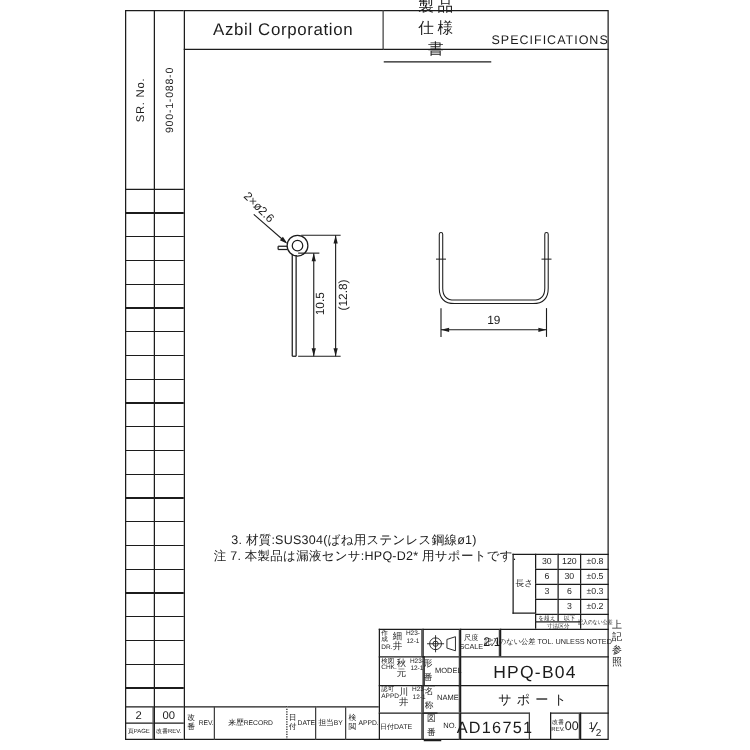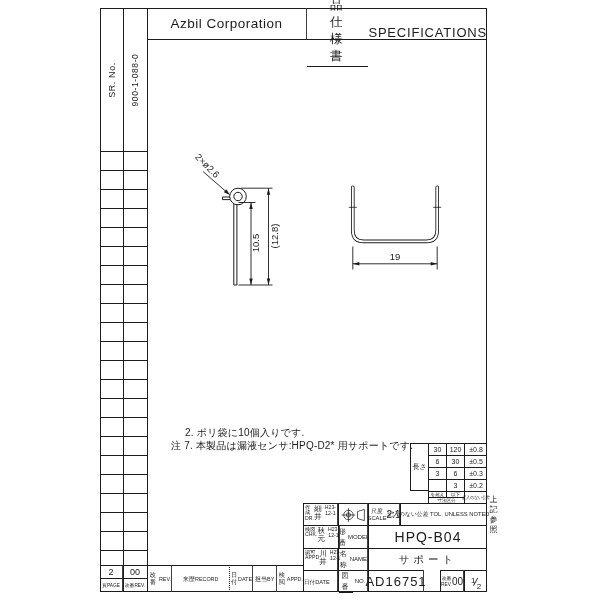--- a/index.html
+++ b/index.html
@@ -18,21 +18,21 @@
   
   #sr-strip{position:absolute;left:100px;top:8px;width:47px;height:584px;
             border:1.5px solid #1c1c1c;border-right:none}
   #sr-grid{position:absolute;left:100px;top:152px;width:47px;height:413px;
            background:repeating-linear-gradient(to bottom,transparent 0,transparent 18px,#1c1c1c 18px,#1c1c1c 19px)}
   
   #frame{position:absolute;left:147px;top:8px;width:340px;height:584px;border:1.5px solid #1c1c1c}
   #company-cell{left:147px;top:8px;width:160px;height:32px;font-size:13.5px;font-weight:500;letter-spacing:.5px}
   #spec-cell{left:307px;top:8px;width:180px;height:32px}
   #spec-jp{font-size:12.5px;font-weight:500;letter-spacing:3px;border-bottom:1px solid #1c1c1c;padding:0 22px 1px}
-  #spec-en{font-size:13px;letter-spacing:.8px;margin-top:18px}
+  #spec-en{font-size:10px;letter-spacing:.8px;margin-top:18px}
   
   #notes{position:absolute;left:171px;top:426px;font-size:10px;line-height:13px;letter-spacing:.2px;white-space:nowrap}
   .note-ind{padding-left:14px}
   
   .tolc{font-size:7px}
   .tolf{font-size:4.6px;white-space:nowrap}
   
   .rec{font-size:6.2px;line-height:6.6px}
   .rec .en{font-size:5.4px}
   
@@ -132,21 +132,21 @@
     <line x1="352.8" y1="246.5" x2="352.8" y2="269.5"></line>
     <line x1="437.2" y1="246.5" x2="437.2" y2="269.5"></line>
     <line x1="352.8" y1="263.8" x2="437.2" y2="263.8"></line>
     <polygon points="352.8,263.8 359.3,262.1 359.3,265.5" fill="#1c1c1c" stroke="none"></polygon>
     <polygon points="437.2,263.8 430.7,262.1 430.7,265.5" fill="#1c1c1c" stroke="none"></polygon>
     <text x="395" y="259.5" font-size="9.5" text-anchor="middle" stroke="none">19</text>
   </g>
 </svg>
 
 <div id="notes">
-  <div class="note-ind">2. ポリ袋に10個入りです.</div>
+  <div class="note-ind">3. 材質:SUS304(ばね用ステンレス鋼線ø1)</div>
   <div>注 7. 本製品は漏液センサ:HPQ-D2* 用サポートです.</div>
 </div>
 
 <div class="cell tolc" style="left:410px;top:443px;width:18px;height:48px;border:1px solid #1c1c1c;border-right:none">
   <span>長さ</span>
 </div>
 
 <div class="cell tolc blt" style="left:428px;top:443px;width:18px;height:12px">
     <span>30</span>
   </div>

